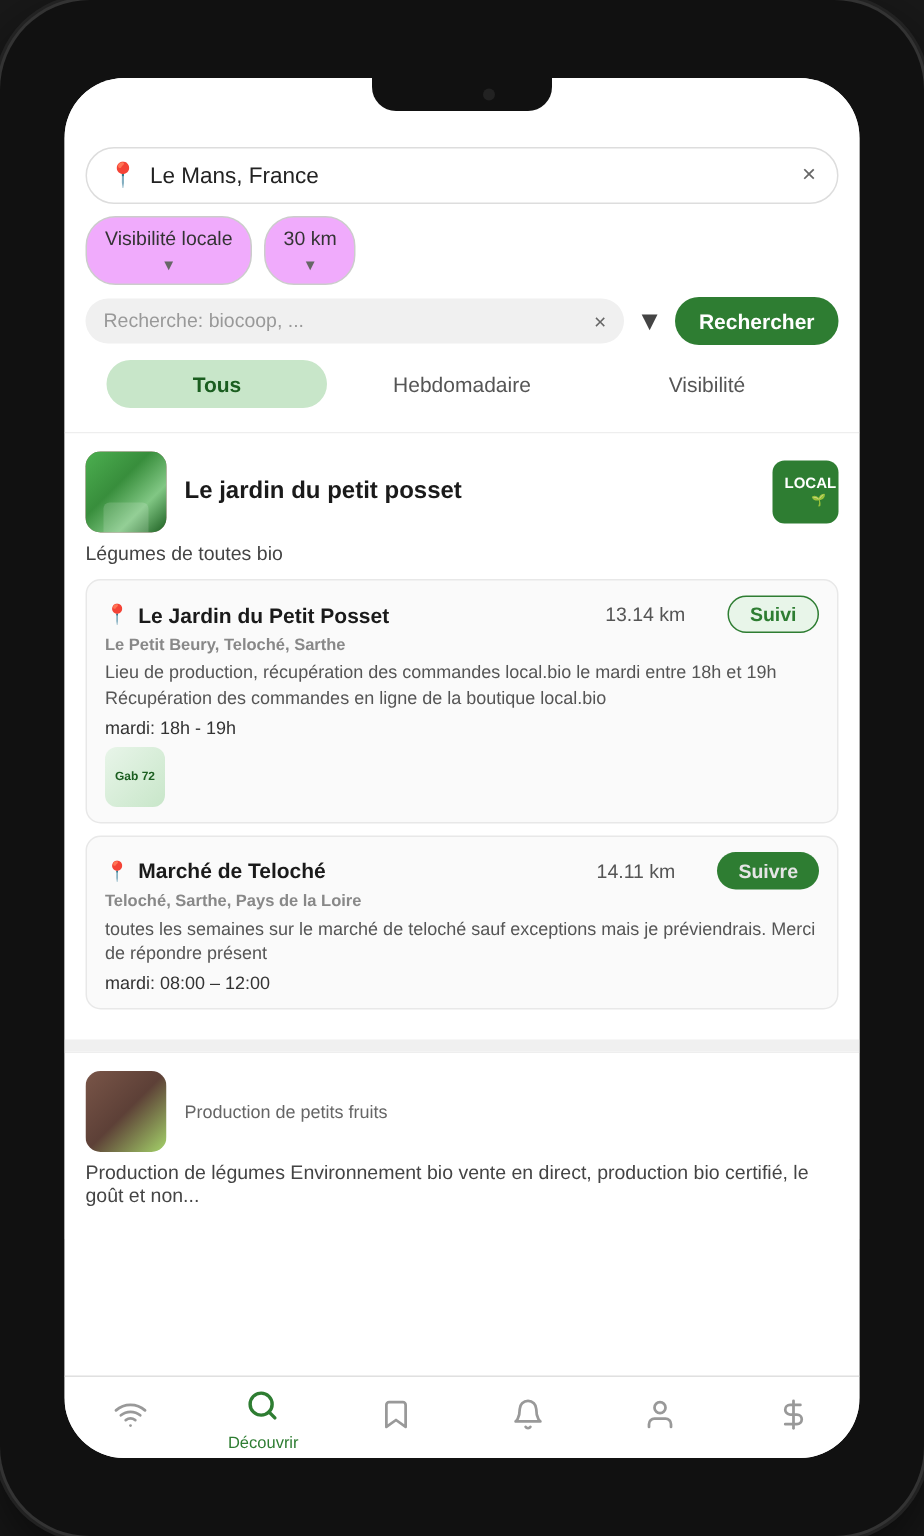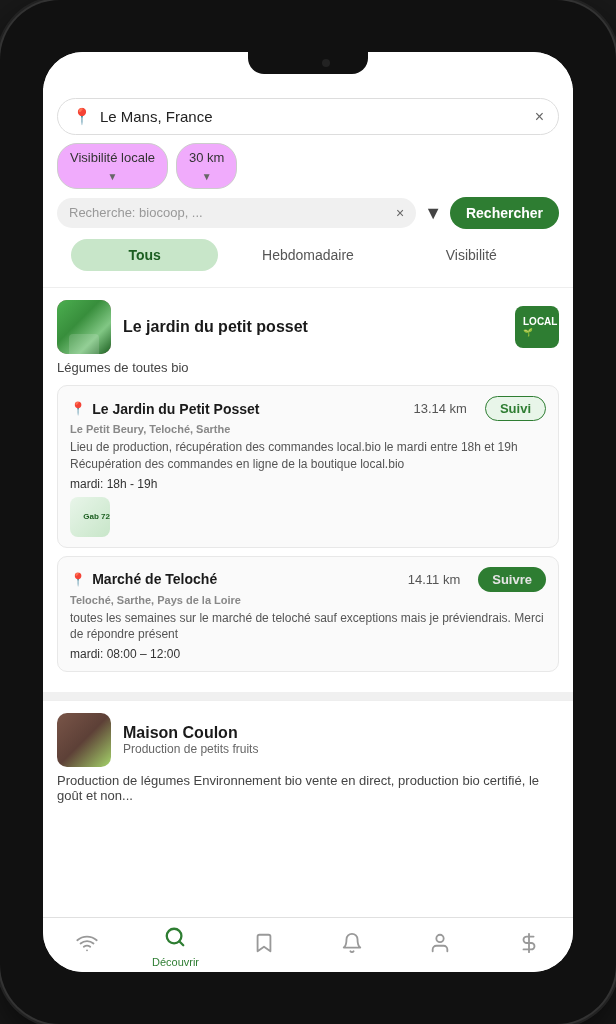--- a/index.html
+++ b/index.html
@@ -228,21 +228,21 @@
       font-size: 12px;
       color: #666;
     }
     .local-badge {
       background: #2e7d32;
       color: #fff;
       border-radius: 8px;
       padding: 10px 8px;
       font-size: 10px;
       font-weight: 700;
-      text-align: left;
+      text-align: right;
       line-height: 1.2;
       width: 44px;
     }
     .producer-desc {
       font-size: 13px;
       color: #444;
       margin-bottom: 10px;
     }
 
     
@@ -269,21 +269,21 @@
       font-size: 13px;
     }
     .pos-name {
       font-size: 14px;
       font-weight: 600;
       color: #1a1a1a;
     }
     .pos-distance {
       font-size: 13px;
       color: #555;
-      margin-right: 12px;
+      margin-right: 22px;
     }
     .btn-suivi {
       background: #e8f5e9;
       color: #2e7d32;
       border: 1.5px solid #2e7d32;
       border-radius: 16px;
       padding: 4px 14px;
       font-size: 13px;
       font-weight: 600;
       cursor: pointer;
@@ -317,21 +317,21 @@
     }
 
     .cert-badge {
       width: 40px;
       height: 40px;
       margin-top: 6px;
       background: linear-gradient(135deg, #e8f5e9, #c8e6c9);
       border-radius: 8px;
       display: flex;
       align-items: center;
-      justify-content: flex-end;
+      justify-content: center;
       font-size: 8px;
       font-weight: 700;
       color: #1b5e20;
       text-align: center;
       line-height: 1.2;
     }
 
     
     .listing-card-partial {
       background: #fff;
@@ -500,21 +500,20 @@
           <div class="pos-hours">mardi: 08:00 – 12:00</div>
         </div>
       </div>
 
       <div class="listing-card-partial">
         <div class="producer-header">
           <div class="producer-avatar">
             <div class="farm-avatar"></div>
           </div>
           <div class="producer-info">
-            <div class="producer-name">Maison Coulon</div>
             <div class="producer-type">Production de petits fruits</div>
           </div>
         </div>
         <div class="producer-desc">Production de légumes Environnement bio vente en direct, production bio certifié, le goût et non...</div>
       </div>
 
     </div>
 
     <div class="bottom-nav">
 

